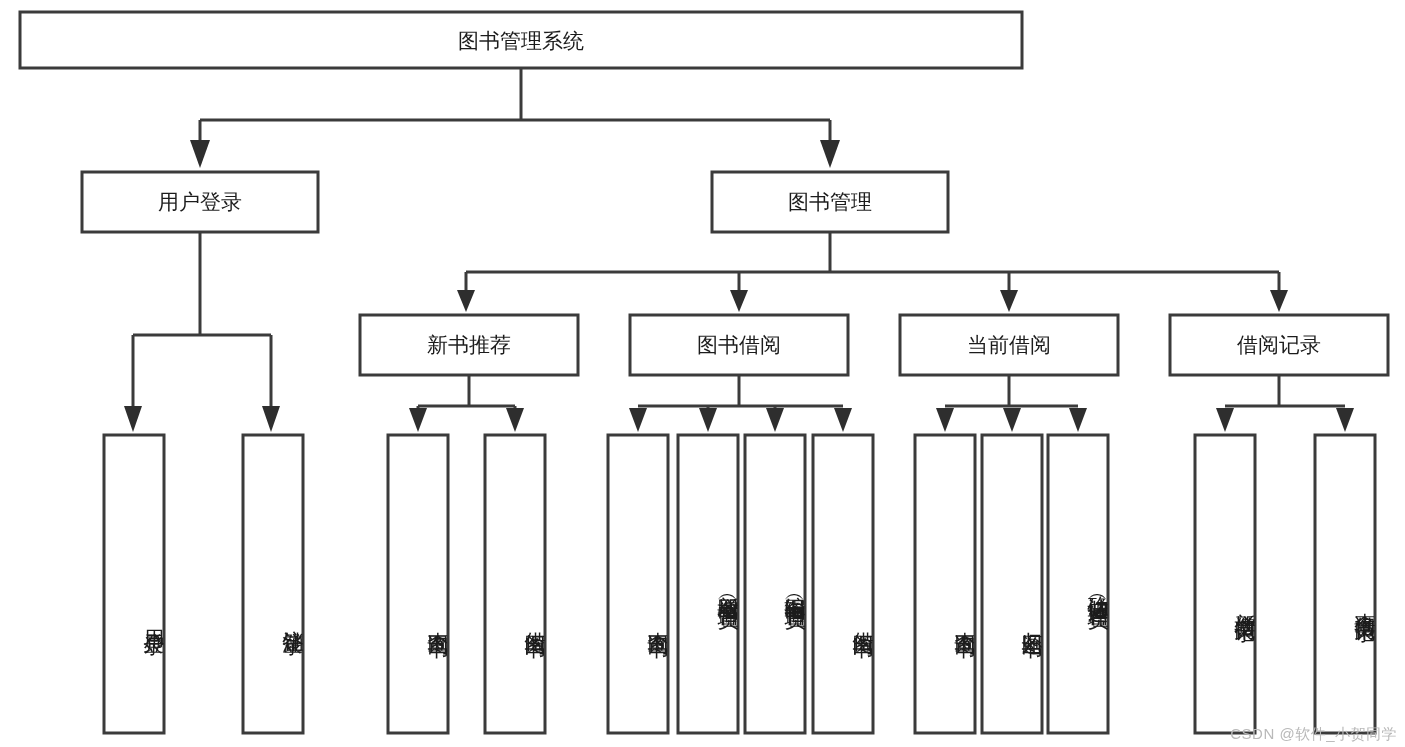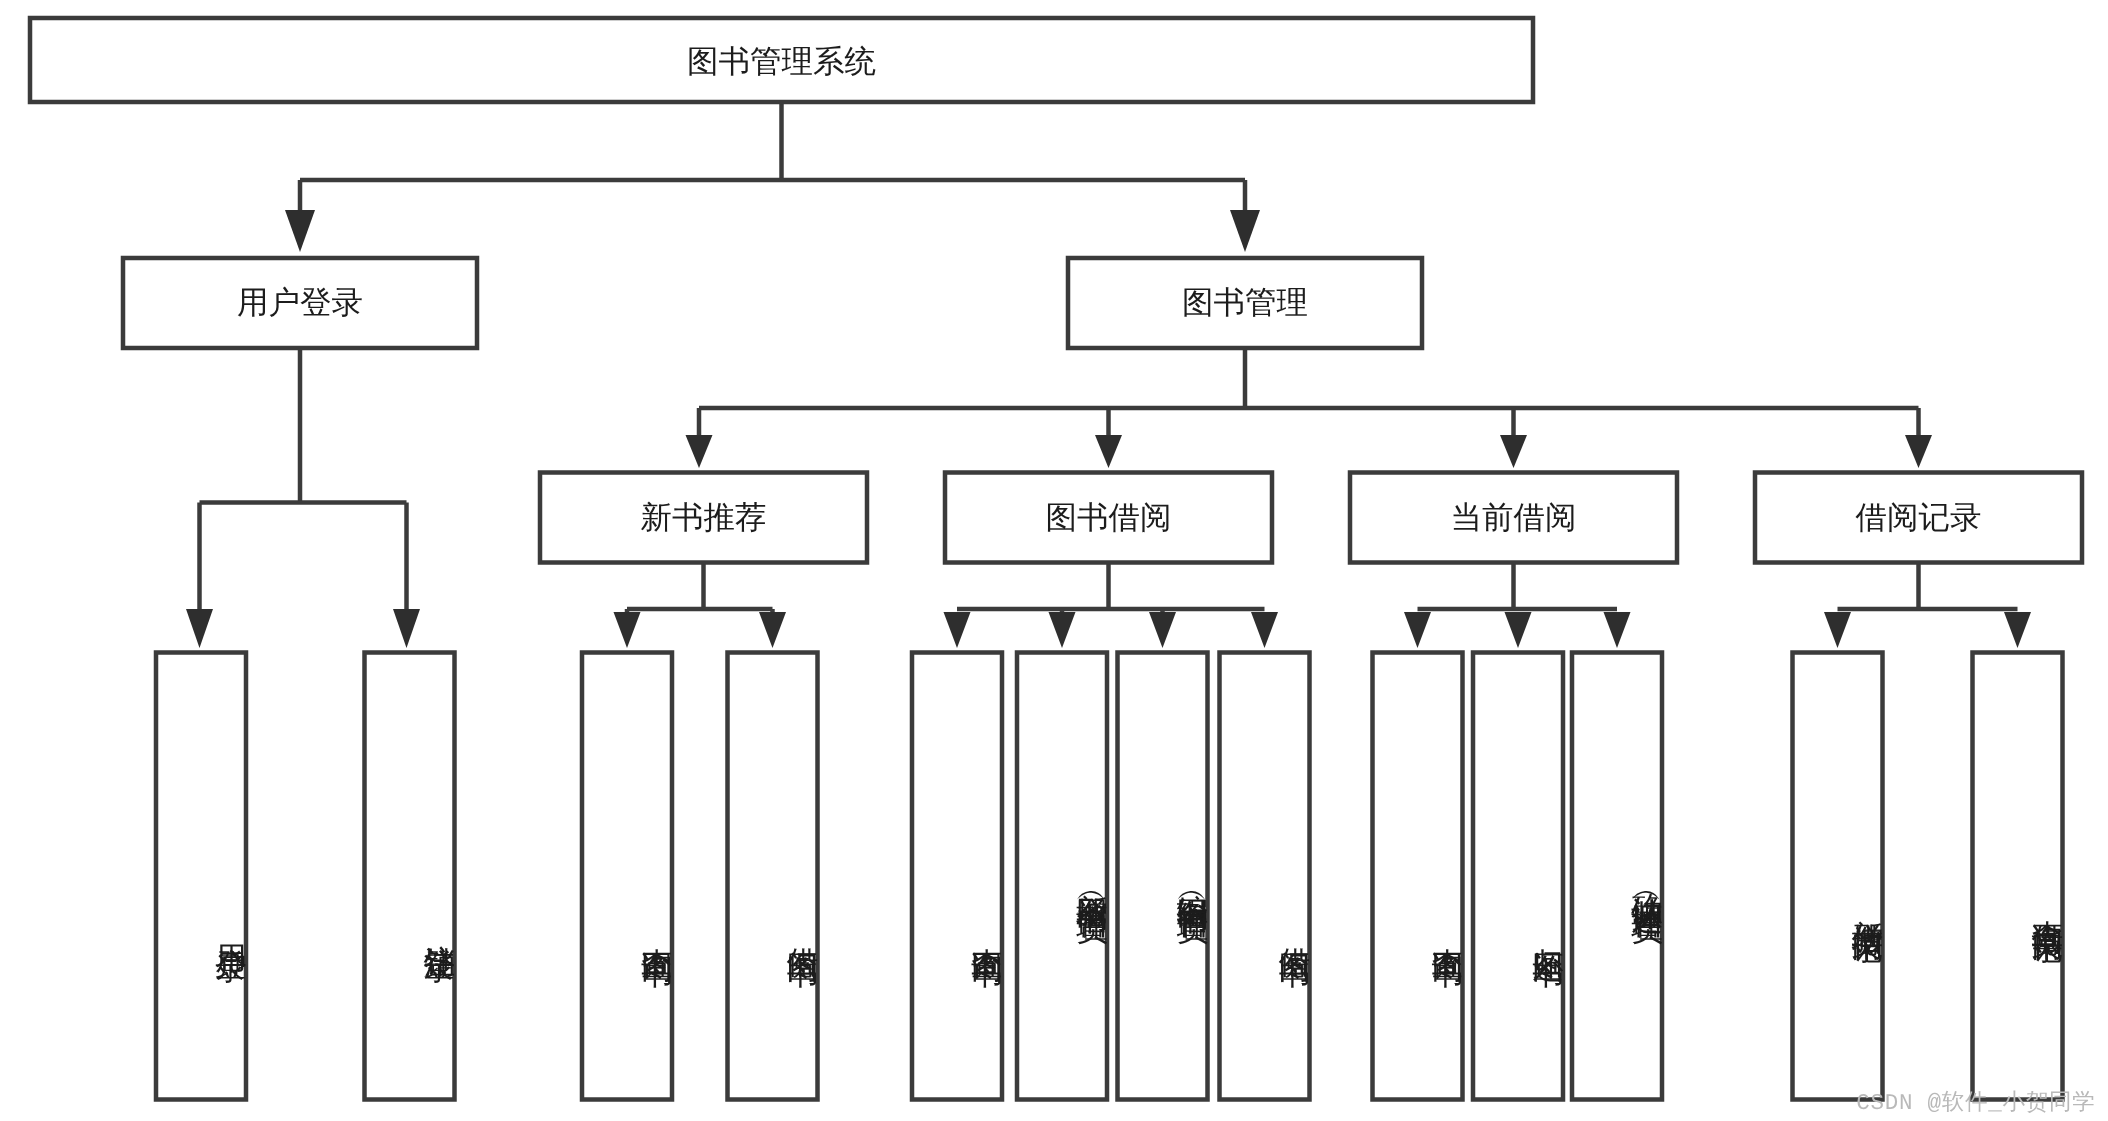--- a/index.html
+++ b/index.html
@@ -62,21 +62,21 @@
     white-space: nowrap;
     pointer-events: none;
   }
   .watermark {
     position: absolute;
     right: 8px;
     bottom: 3px;
     font-size: 15px;
     color: #b9b9b9;
     letter-spacing: 0.5px;
-    font-family: Liberation Mono, monospace;
+    font-family: Liberation Sans, sans-serif;
     white-space: nowrap;
   }
 </style>
 </head>
 <body>
 
 <div id="diagram-root">
 
   <svg class="diagram" viewBox="0 0 1405 747" xmlns="http://www.w3.org/2000/svg">
 

